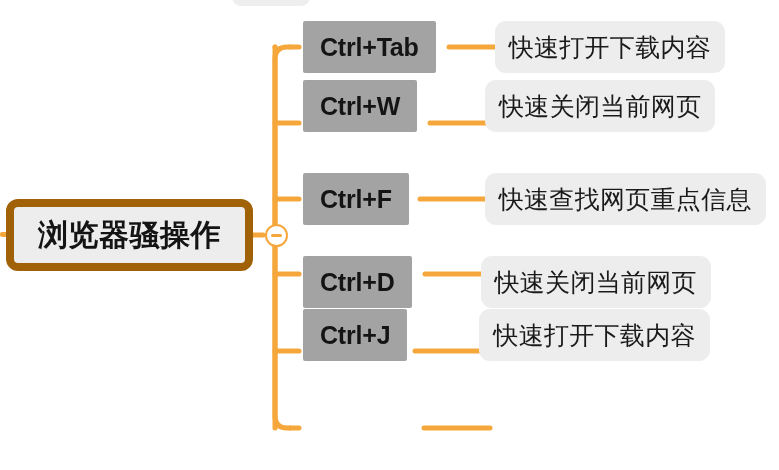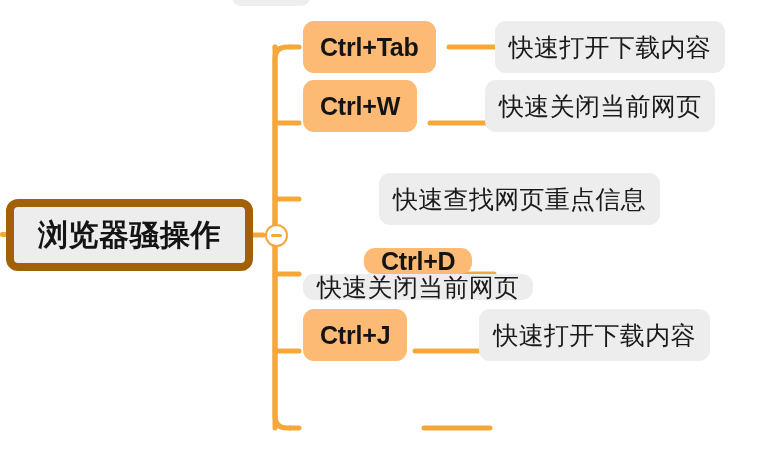--- a/index.html
+++ b/index.html
@@ -102,22 +102,22 @@
     position: absolute;
     left: 303px;
     height: 52px;
     display: flex;
     align-items: center;
     z-index: 4;
   }
   .key-node {
     height: 52px;
     box-sizing: border-box;
-    background: #fdba74;
-    border-radius: 11px;
+    background: #a3a3a3;
+    border-radius: 2px;
     display: flex;
     align-items: center;
     justify-content: center;
     padding: 0 17px;
     white-space: nowrap;
   }
   .key-label {
     font-size: 25px;
     font-weight: bold;
     color: #141414;
@@ -210,27 +210,30 @@
     <div class="key-node">
       <span class="key-label">Ctrl+W</span>
     </div>
     <div class="link-gap" style="width:68px;"></div>
     <div class="desc-node">
       <span class="desc-label">快速关闭当前网页</span>
     </div>
   </div>
 
   <div class="row" style="top:173px;">
+    <div class="key-node">
+      <span class="key-label">Ctrl+F</span>
+    </div>
     <div class="link-gap" style="width:76px;"></div>
     <div class="desc-node">
       <span class="desc-label">快速查找网页重点信息</span>
     </div>
   </div>
 
-  <div class="row" style="top:248px;flex-direction:column;">
+  <div class="row" style="top:256px;">
     <div class="key-node">
       <span class="key-label">Ctrl+D</span>
     </div>
     <div class="link-gap" style="width:69px;"></div>
     <div class="desc-node">
       <span class="desc-label">快速关闭当前网页</span>
     </div>
   </div>
 
   <div class="row" style="top:309px;">

